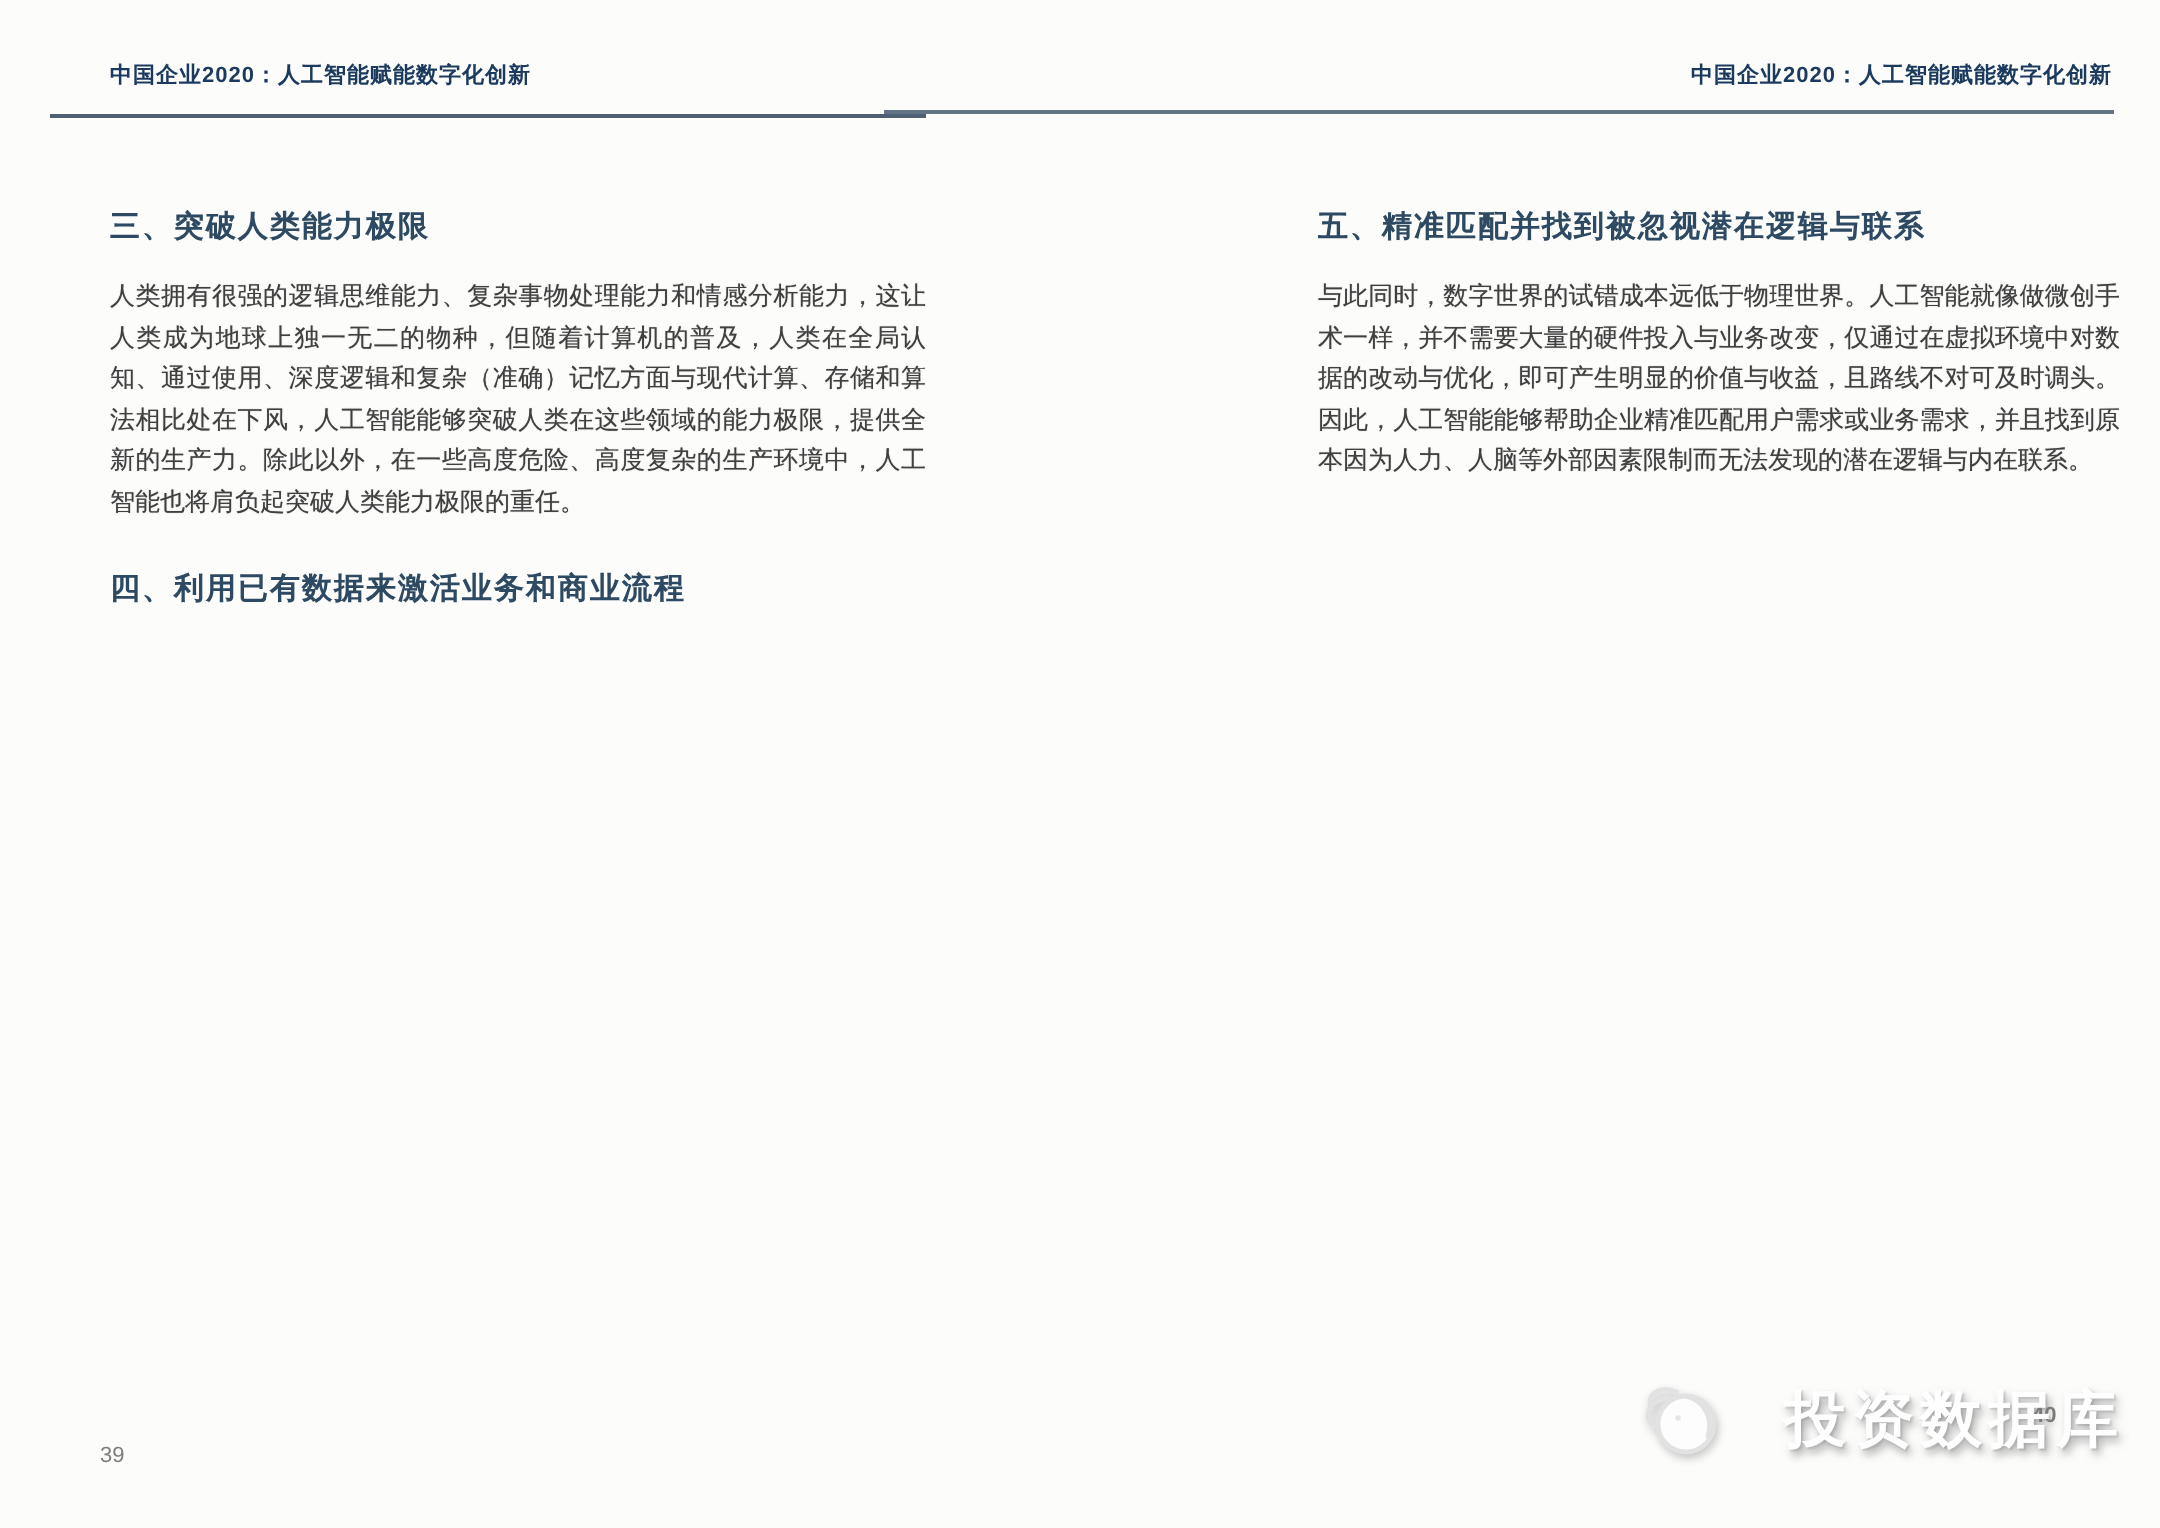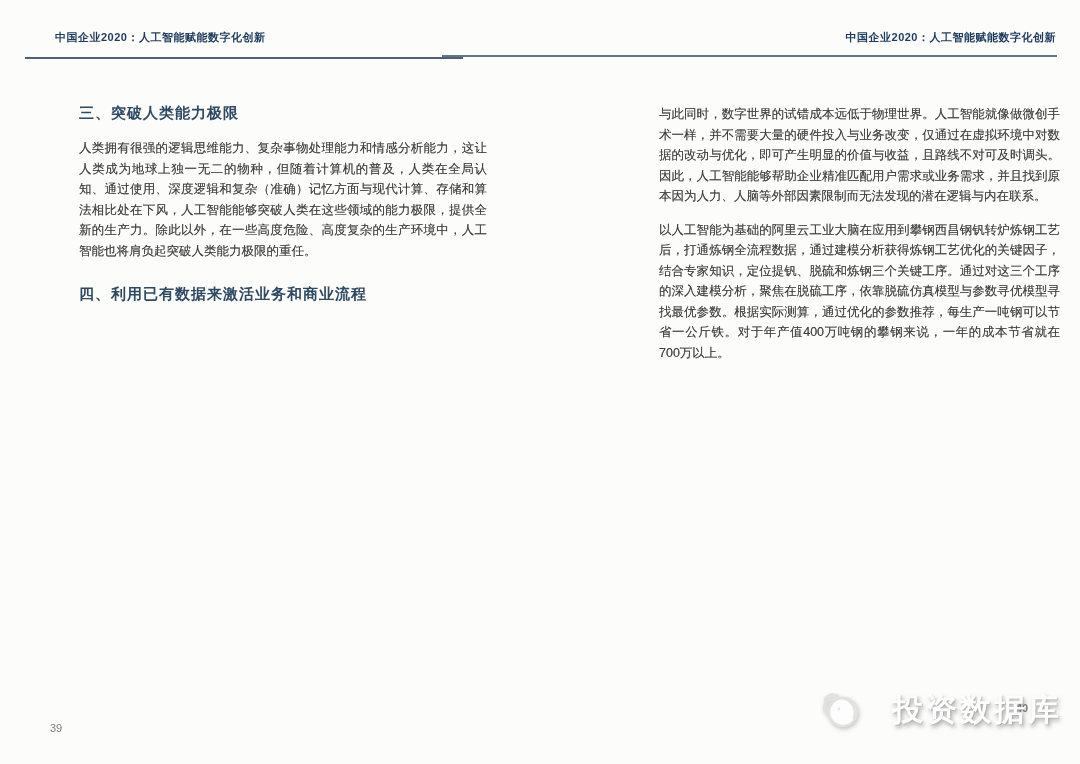--- a/index.html
+++ b/index.html
@@ -25,21 +25,21 @@
     position: absolute; height: 2px; background: #46586a; opacity: 0.9;
   }
   .header-rule.left  { left: 25px;  top: 57px; width: 438px; background: #3c4f63; }
   .header-rule.right { left: 442px; top: 55px; width: 615px; background: #52657a; }
 
   
   .col {
     position: absolute; top: 104px;
     text-align: justify;
   }
-  .col.left  { left: 55px;  width: 408px; margin-left: 24px; }
+  .col.left  { left: 55px;  width: 408px; }
   .col.right { left: 659px; width: 401px; }
 
   h2.section-heading {
     margin: 0 0 15px 0;
     font-size: 15px; font-weight: bold;
     color: #2e4a63; letter-spacing: 1px;
     text-align: left;
   }
   h2.section-heading.second { margin-top: 24px; }
 
@@ -83,22 +83,22 @@
   <div class="header-rule right"></div>
 
   <div class="col left">
     <h2 class="section-heading">三、突破人类能力极限</h2>
     <p class="body-para">人类拥有很强的逻辑思维能力、复杂事物处理能力和情感分析能力，这让人类成为地球上独一无二的物种，但随着计算机的普及，人类在全局认知、通过使用、深度逻辑和复杂（准确）记忆方面与现代计算、存储和算法相比处在下风，人工智能能够突破人类在这些领域的能力极限，提供全新的生产力。除此以外，在一些高度危险、高度复杂的生产环境中，人工智能也将肩负起突破人类能力极限的重任。</p>
 
     <h2 class="section-heading second">四、利用已有数据来激活业务和商业流程</h2>
   </div>
 
   <div class="col right">
+    <h2 class="section-heading">五、精准匹配并找到被忽视潜在逻辑与联系</h2>
     <p class="body-para">与此同时，数字世界的试错成本远低于物理世界。人工智能就像做微创手术一样，并不需要大量的硬件投入与业务改变，仅通过在虚拟环境中对数据的改动与优化，即可产生明显的价值与收益，且路线不对可及时调头。因此，人工智能能够帮助企业精准匹配用户需求或业务需求，并且找到原本因为人力、人脑等外部因素限制而无法发现的潜在逻辑与内在联系。</p>
-    <p class="body-para">以人工智能为基础的阿里云工业大脑在应用到攀钢西昌钢钒转炉炼钢工艺后，打通炼钢全流程数据，通过建模分析获得炼钢工艺优化的关键因子，结合专家知识，定位提钒、脱硫和炼钢三个关键工序。通过对这三个工序的深入建模分析，聚焦在脱硫工序，依靠脱硫仿真模型与参数寻优模型寻找最优参数。根据实际测算，通过优化的参数推荐，每生产一吨钢可以节省一公斤铁。对于年产值400万吨钢的攀钢来说，一年的成本节省就在700万以上。</p>
   </div>
 
   <div class="page-number left">39</div>
   <div class="page-number right">40</div>
 
   <div class="watermark">
     <svg class="watermark-logo" viewBox="0 0 52 52" aria-hidden="true">
       <g fill="none" stroke="#e2e2e2" stroke-width="2.4" stroke-linecap="round" filter="drop-shadow(1px 2px 2px rgba(130,130,130,0.45))">
         <circle cx="27" cy="28" r="14" fill="#fdfdfd"></circle>
         <path d="M10 20 C 6 14, 14 8, 22 12"></path>

